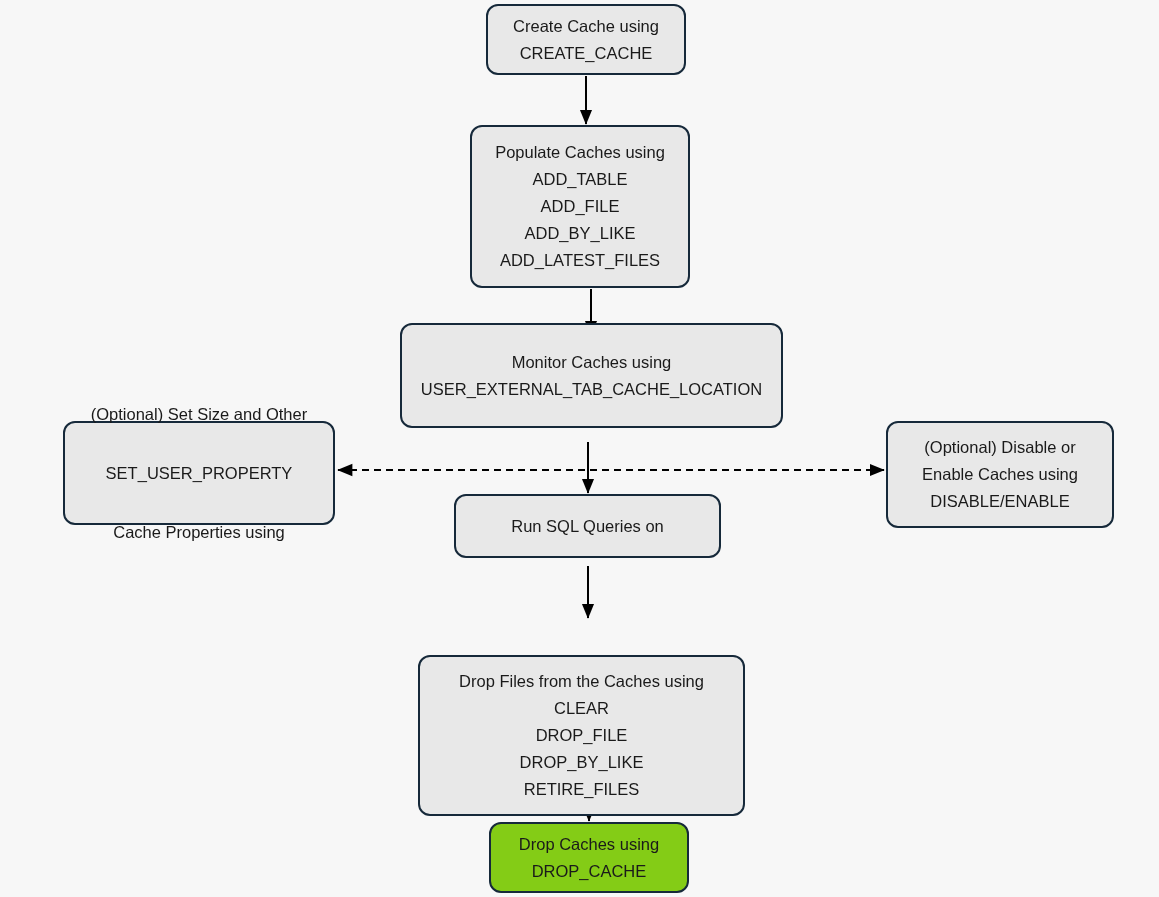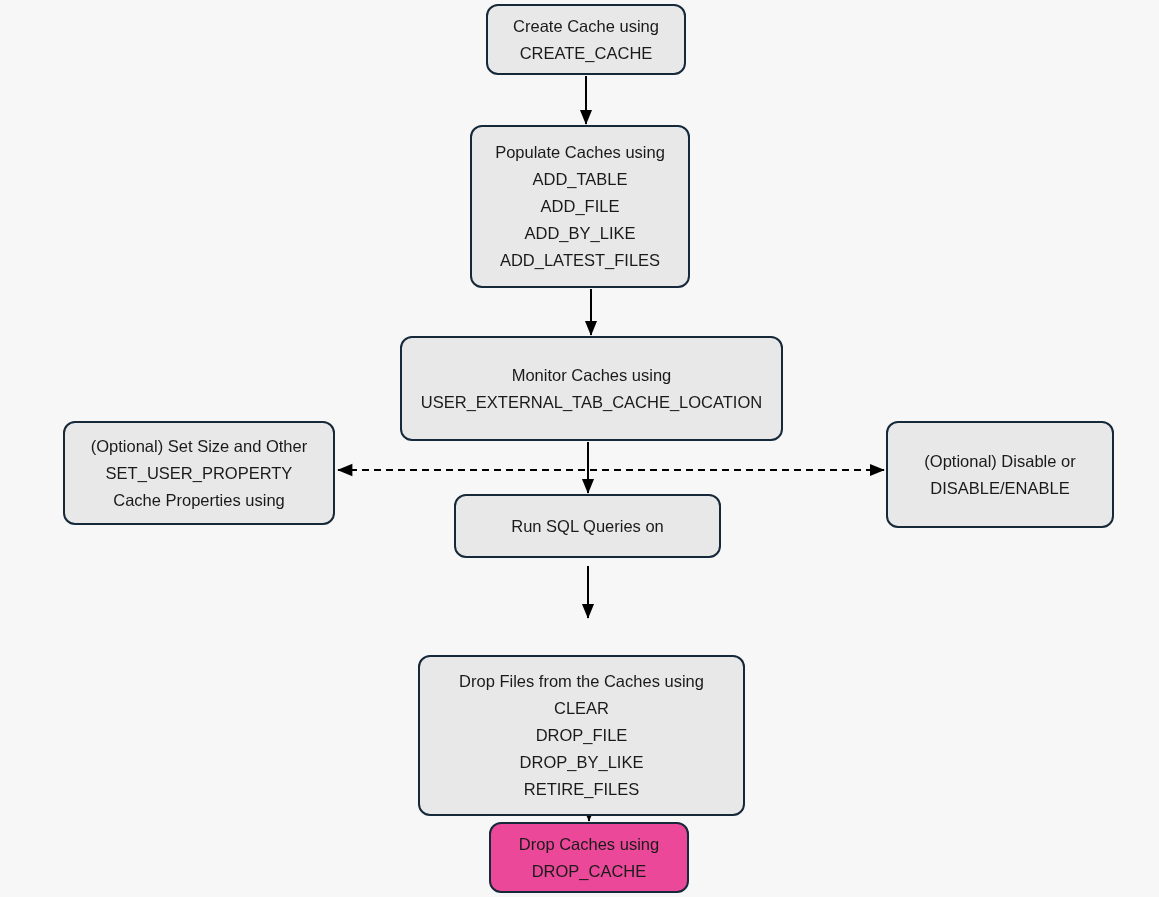--- a/index.html
+++ b/index.html
@@ -81,41 +81,42 @@
       <span class="line">Create Cache using</span>
       <span class="line">CREATE_CACHE</span>
     </div>
   <div class="node" style="left: 470px; top: 125px; width: 220px; height: 163px; background: rgb(232, 232, 232); border-color: rgb(22, 41, 58);">
       <span class="line">Populate Caches using</span>
       <span class="line">ADD_TABLE</span>
       <span class="line">ADD_FILE</span>
       <span class="line">ADD_BY_LIKE</span>
       <span class="line">ADD_LATEST_FILES</span>
     </div>
-  <div class="node" style="left: 400px; top: 336px; width: 383px; height: 105px; background: rgb(232, 232, 232); border-color: rgb(22, 41, 58);">
+  <div class="node" style="left: 400px; top: 323px; width: 383px; height: 105px; background: rgb(232, 232, 232); border-color: rgb(22, 41, 58);">
       <span class="line">Monitor Caches using</span>
       <span class="line">USER_EXTERNAL_TAB_CACHE_LOCATION</span>
     </div>
-  <div class="node" style="left: 63px; top: 421px; width: 272px; height: 104px; background: rgb(232, 232, 232); border-color: rgb(22, 41, 58);">
+  <div class="node" style="left: 63px; top: 421px; width: 272px; height: 104px; background: rgb(232, 232, 232); border-color: rgb(22, 41, 58); gap: 32px;">
       <span class="line">(Optional) Set Size and Other</span>
       <span class="line">SET_USER_PROPERTY</span>
       <span class="line">Cache Properties using</span>
     </div>
   <div class="node" style="left: 886px; top: 421px; width: 228px; height: 107px; background: rgb(232, 232, 232); border-color: rgb(22, 41, 58);">
       <span class="line">(Optional) Disable or</span>
+      <span class="line">Enable Caches using</span>
       <span class="line">DISABLE/ENABLE</span>
     </div>
   <div class="node" style="left: 454px; top: 494px; width: 267px; height: 64px; background: rgb(232, 232, 232); border-color: rgb(22, 41, 58);">
       <span class="line">Run SQL Queries on</span>
     </div>
   <div class="node" style="left: 418px; top: 619px; width: 327px; height: 161px; background: rgb(232, 232, 232); border-color: rgb(22, 41, 58); margin-top: 36px;">
       <span class="line">Drop Files from the Caches using</span>
       <span class="line">CLEAR</span>
       <span class="line">DROP_FILE</span>
       <span class="line">DROP_BY_LIKE</span>
       <span class="line">RETIRE_FILES</span>
     </div>
-  <div class="node" style="left: 489px; top: 822px; width: 200px; height: 71px; background: #ec4899; border-color: rgb(22, 41, 58);">
+  <div class="node" style="left: 489px; top: 822px; width: 200px; height: 71px; background: #84cc16; border-color: rgb(22, 41, 58);">
       <span class="line">Drop Caches using</span>
       <span class="line">DROP_CACHE</span>
     </div>
 
 </div>
 
 </body></html>

